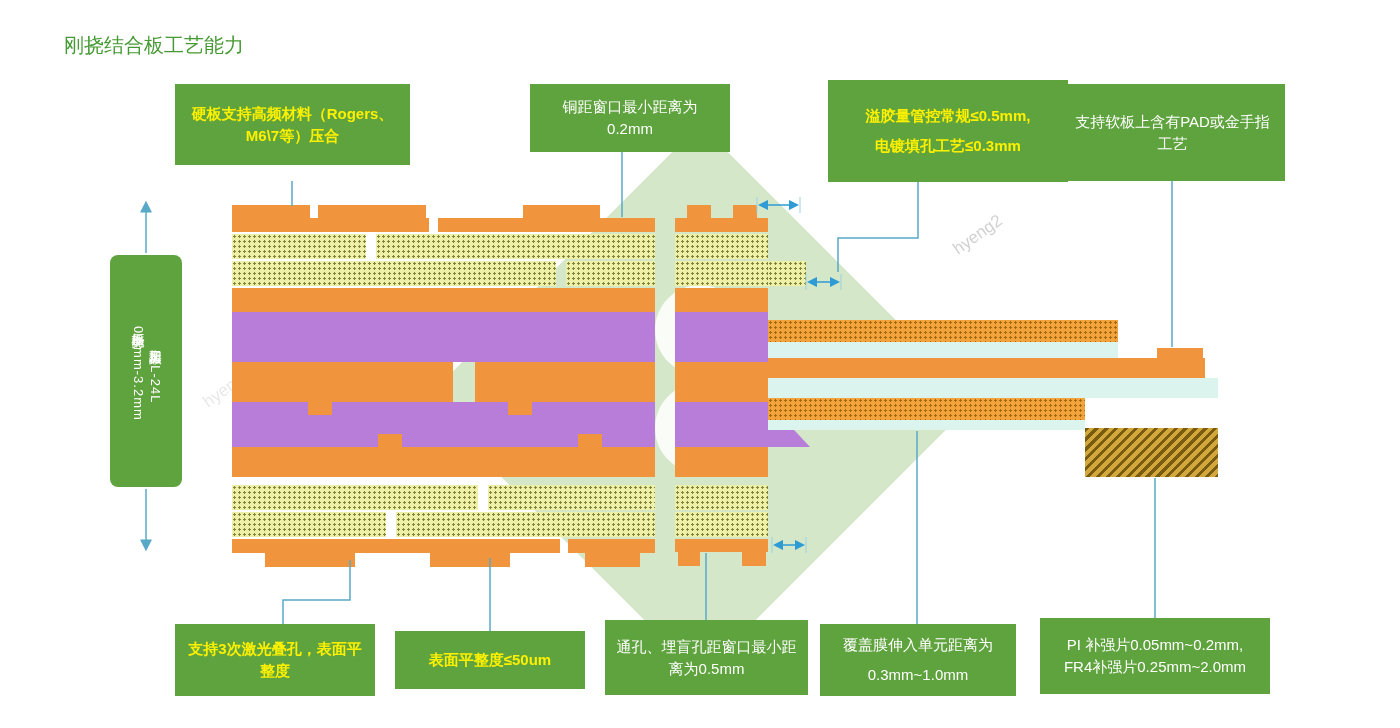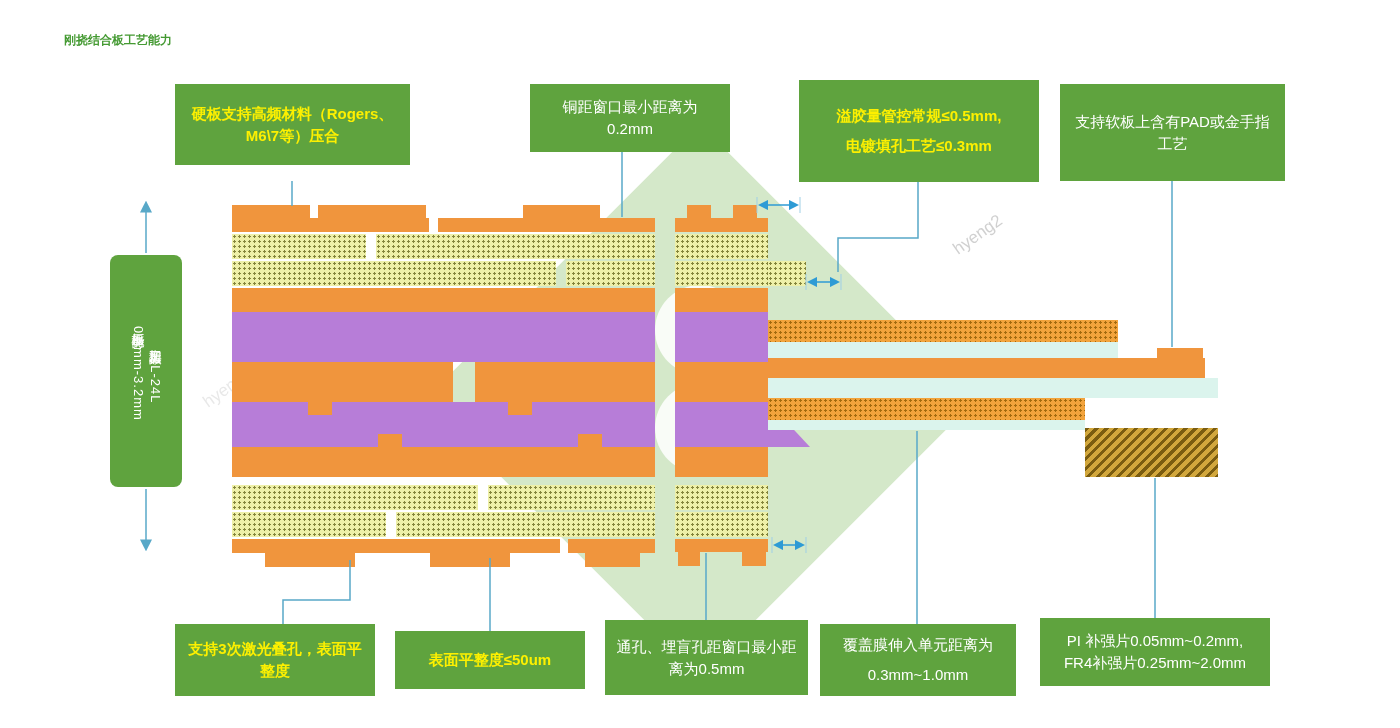--- a/index.html
+++ b/index.html
@@ -1,19 +1,19 @@
 <!DOCTYPE html>
 <html><head>
 <meta charset="utf-8">
 <style>
   *{margin:0;padding:0;box-sizing:border-box}
   html,body{width:1400px;height:728px}
   body{position:relative;background:#ffffff;overflow:hidden;
        font-family:"Liberation Sans","DejaVu Sans",sans-serif}
-  .title{position:absolute;left:64px;top:32px;font-size:12px;font-weight:bold;color:#459a33;z-index:5}
+  .title{position:absolute;left:64px;top:32px;font-size:20px;font-weight:normal;color:#459a33;z-index:5}
 
   
   .gbox{position:absolute;background:#5fa33e;color:#ffffff;display:flex;flex-direction:column;
         align-items:center;justify-content:center;text-align:center;font-size:15px;line-height:1.45;
         padding:6px 10px;z-index:4}
   .gbox.yellow{color:#fdf000;font-weight:bold}
   .gbox .gap{display:block;margin:4px 0}
 
   
   .vbox{position:absolute;left:110px;top:255px;width:72px;height:232px;background:#5fa33e;
@@ -142,21 +142,21 @@
 </svg>
 
 <div class="gbox yellow" style="left:175px;top:84px;width:235px;height:81px">
   <span>硬板支持高频材料（Rogers、M6\7等）压合</span>
 </div>
 
 <div class="gbox" style="left:530px;top:84px;width:200px;height:68px">
   <span>铜距窗口最小距离为0.2mm</span>
 </div>
 
-<div class="gbox yellow" style="left:799px;top:80px;width:240px;height:102px">
+<div class="gbox yellow" style="left:828px;top:80px;width:240px;height:102px">
   <span class="gap">溢胶量管控常规≤0.5mm,</span>
   <span class="gap">电镀填孔工艺≤0.3mm</span>
 </div>
 
 <div class="gbox" style="left:1060px;top:84px;width:225px;height:97px">
   <span>支持软板上含有PAD或金手指工艺</span>
 </div>
 
 <div class="vbox">
   <div class="vtext">
@@ -175,16 +175,16 @@
 
 <div class="gbox" style="left:605px;top:620px;width:203px;height:75px">
   <span>通孔、埋盲孔距窗口最小距离为0.5mm</span>
 </div>
 
 <div class="gbox" style="left:820px;top:624px;width:196px;height:72px">
   <span class="gap">覆盖膜伸入单元距离为</span>
   <span class="gap">0.3mm~1.0mm</span>
 </div>
 
-<div class="gbox" style="left:1040px;top:618px;width:230px;height:68px">
+<div class="gbox" style="left:1040px;top:618px;width:230px;height:76px">
   <span>PI  补强片0.05mm~0.2mm,</span>
   <span>FR4补强片0.25mm~2.0mm</span>
 </div>
 
 </body></html>

